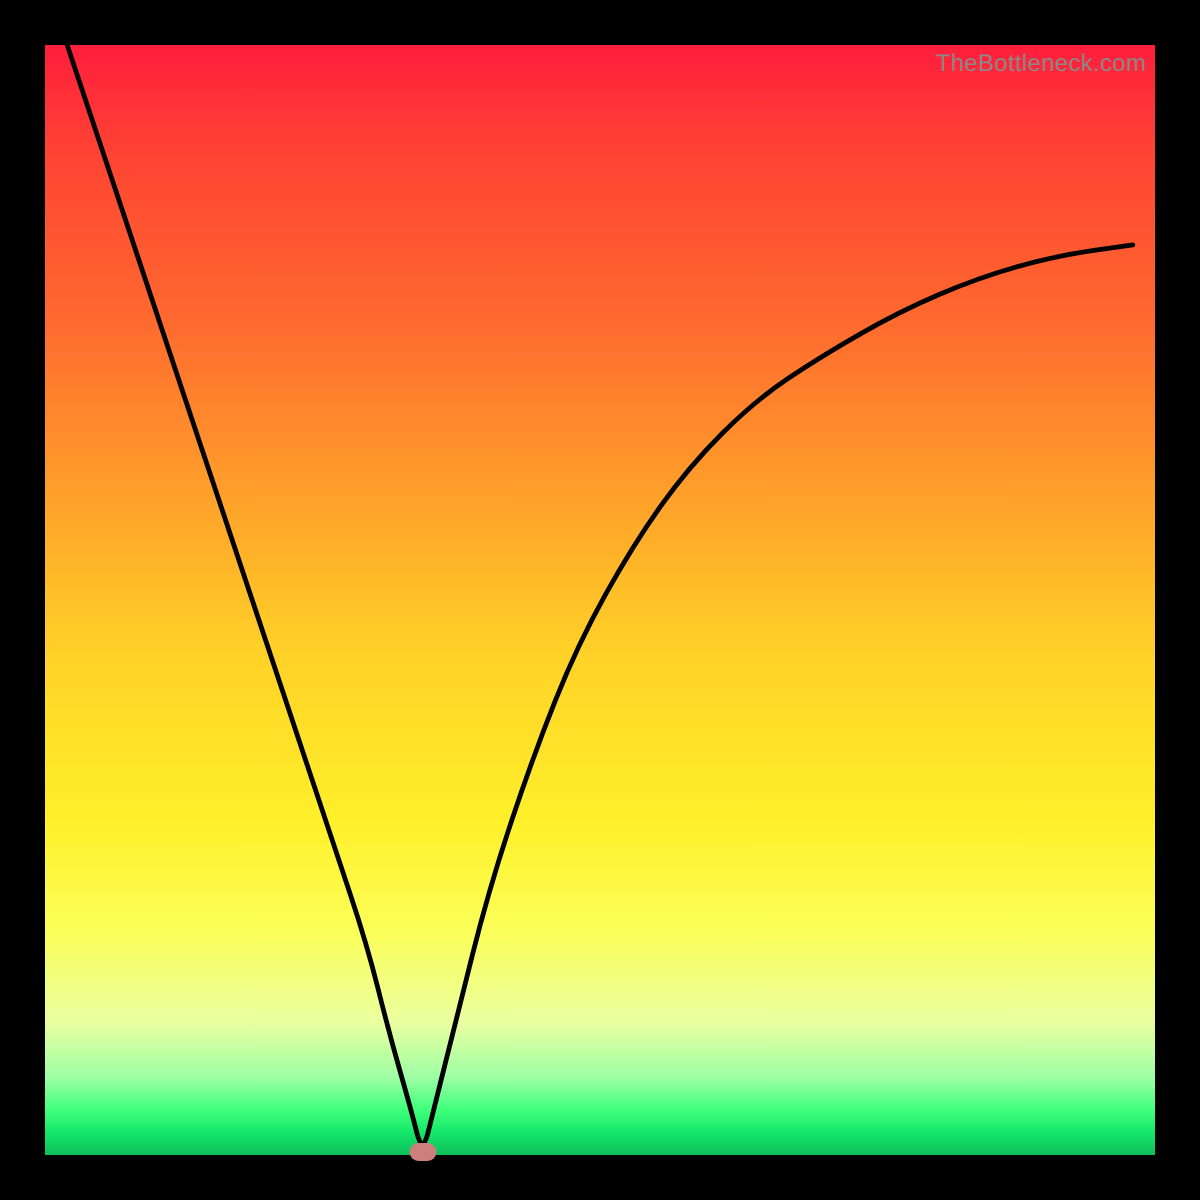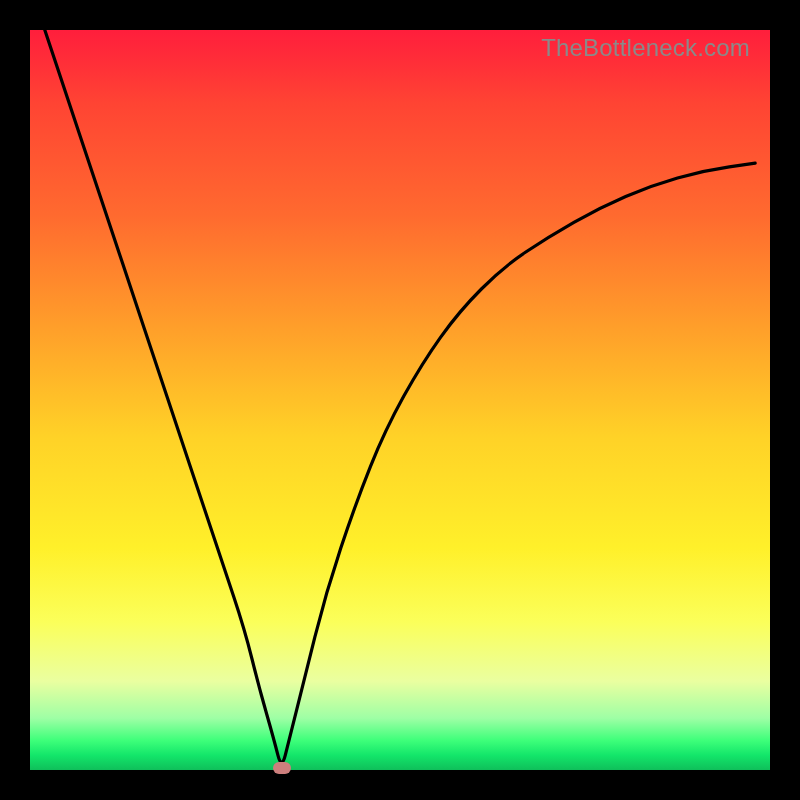--- a/index.html
+++ b/index.html
@@ -35,23 +35,23 @@
       #eaffa0 88%,
       #9effa5 93%,
       #3eff7a 96%,
       #13e66a 98%,
       #0fbf5a 100%
     );
   }
   .watermark {
     position: absolute;
     top: 4px;
-    right: 20px;
+    right: 6px;
     color: #8a8a8a;
-    font-size: 24px;
+    font-size: 16px;
     letter-spacing: 0.2px;
     user-select: none;
   }
   svg.curve {
     position: absolute;
     left: 0;
     top: 0;
     width: 740px;
     height: 740px;
     overflow: visible;

